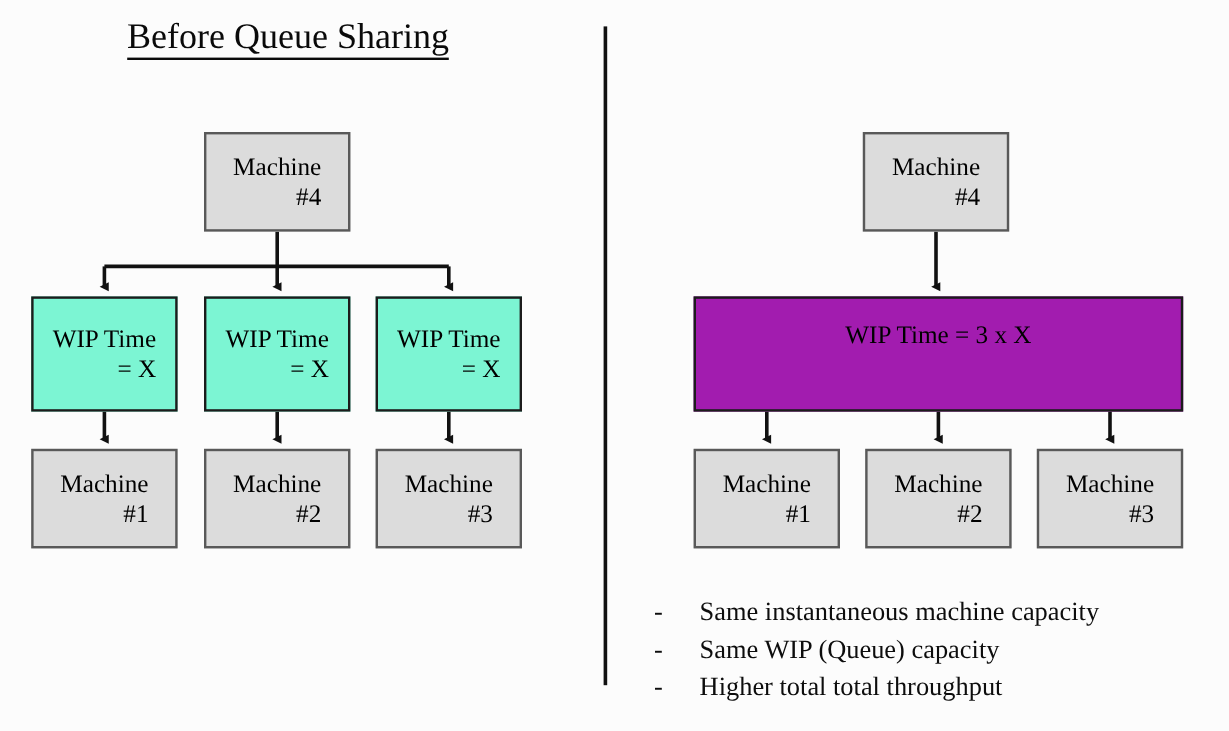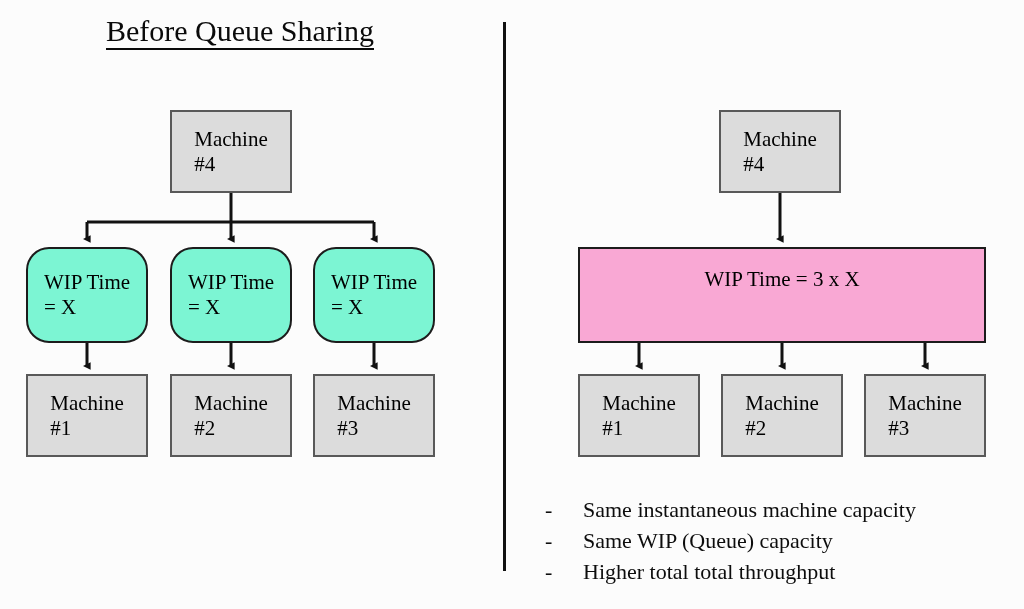--- a/index.html
+++ b/index.html
@@ -58,37 +58,36 @@
   }
 
   
   .node {
     position: absolute;
     box-sizing: border-box;
     border: 2px solid #4a4a4a;
     display: flex;
     align-items: center;
     justify-content: center;
-    text-align: left;
+    text-align: right;
     font-size: 21px;
     line-height: 25px;
     color: #000000;
     white-space: pre-line;
   }
   .node.machine {
     background: #dcdcdc;
     border-color: #595959;
   }
   .node.wip {
     background: #7cf5d3;
     border-color: #1c1c1c;
-    border-radius: 23px;
   }
   .node.wip-wide {
-    background: #f9a8d4;
+    background: #a21caf;
     border-color: #1c1c1c;
     align-items: flex-start;
     padding-top: 18px;
   }
 
   
   #l-m4      { left: 170px; top: 110px; width: 122px; height: 83px; }
   #l-wip-1   { left: 26px;  top: 247px; width: 122px; height: 96px; }
   #l-wip-2   { left: 170px; top: 247px; width: 122px; height: 96px; }
   #l-wip-3   { left: 313px; top: 247px; width: 122px; height: 96px; }

